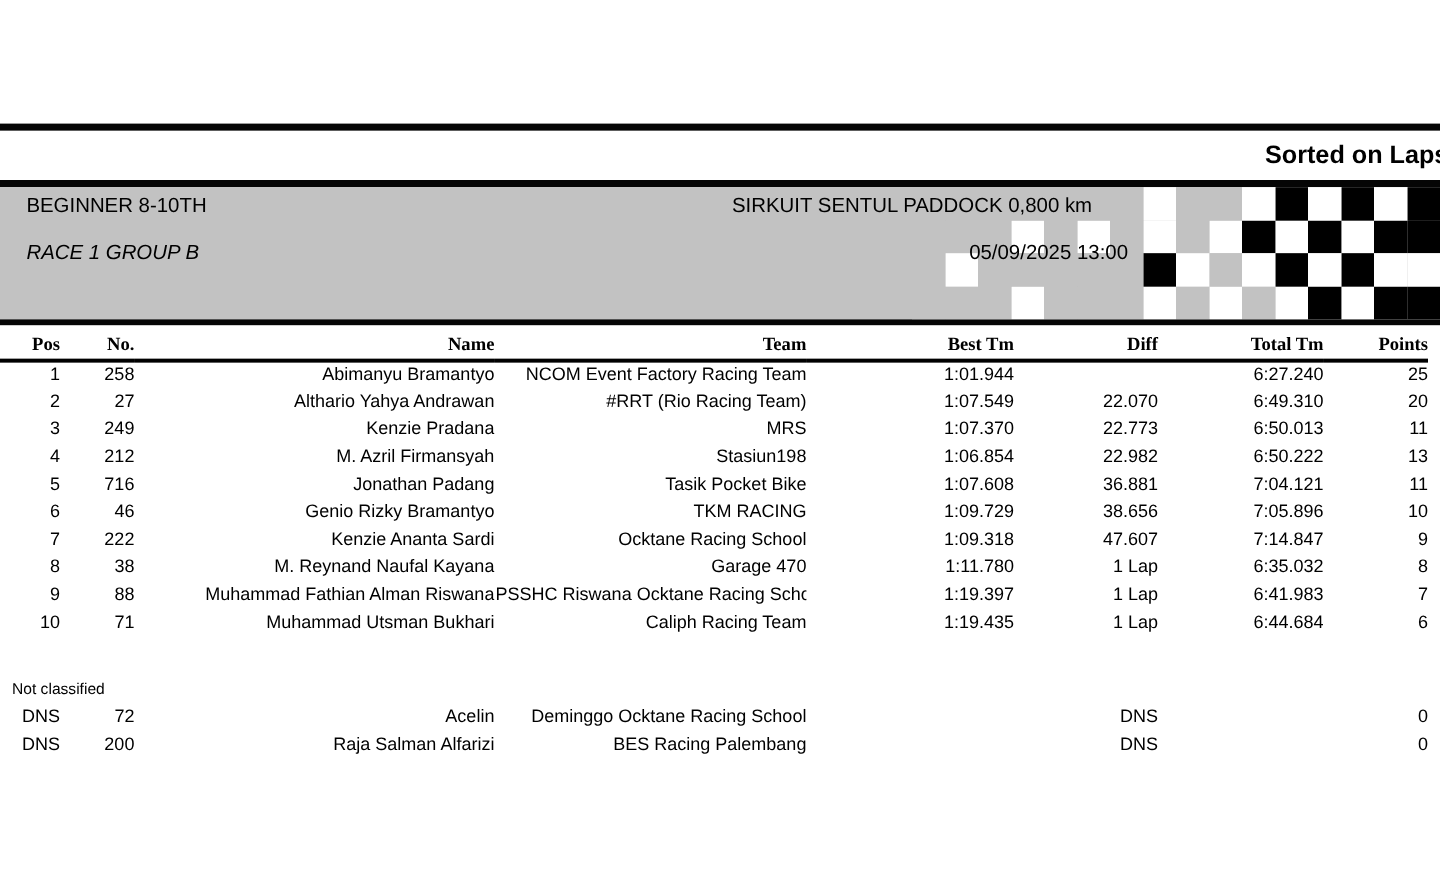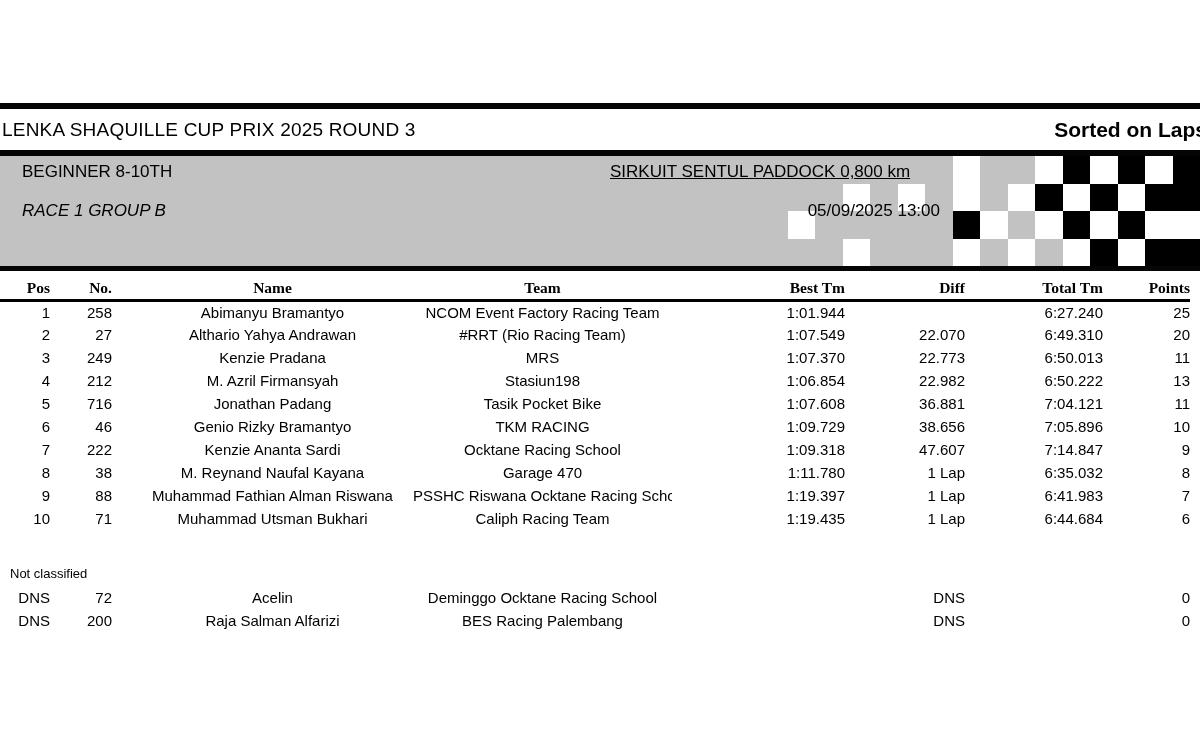--- a/index.html
+++ b/index.html
@@ -29,21 +29,21 @@
     font-size: 21px; font-weight: bold; white-space: nowrap;
   }
   .banner {
     height: 110px; width: 1200px; background: #c2c2c2; position: relative;
     font-size: 17px;
   }
   .banner .txt { position: absolute; white-space: nowrap; z-index: 2; }
   .b-class   { left: 22px; top: 6px; }
   .b-race    { left: 22px; top: 45px; font-style: italic; }
   .b-info    { left: 22px; top: 84px; }
-  .b-circuit { left: 610px; top: 6px; text-decoration: underline; }
+  .b-circuit { left: 610px; top: 6px; }
   .b-date    { right: 260px; top: 45px; }
   .checker {
     position: absolute; right: 0; top: 0; width: 440px; height: 110px;
     display: grid; grid-template-columns: repeat(16, 1fr);
     grid-template-rows: repeat(4, 1fr); z-index: 1;
   }
   .gap-above-table { height: 7px; }
   table { border-collapse: collapse; table-layout: fixed; width: 1190px; }
   col.w-pos    { width: 50px; }
   col.w-no     { width: 62px; }
@@ -51,38 +51,37 @@
   col.w-team   { width: 260px; }
   col.w-best   { width: 173px; }
   col.w-diff   { width: 120px; }
   col.w-total  { width: 138px; }
   col.w-points { width: 87px; }
   th {
     font-size: 15.5px; font-weight: bold; height: 22px;
     border-bottom: 3px solid #000; white-space: nowrap; font-family: Liberation Serif, serif;
   }
   td { font-size: 15px; height: 23px; white-space: nowrap; overflow: hidden; }
-  .al { text-align: center; }
+  .al { text-align: right; }
   .ar { text-align: right; }
   .pad-name { padding-left: 21px; }
   .pad-team { padding-left: 1px; }
   .nc-label {
     margin: 36px 0 6px 10px; font-size: 13px; height: 14px;
   }
   .dns-table td { font-size: 15px; }
 </style>
 </head>
 <body>
 
 <div class="spacer-top"></div>
 
 <div class="bar bar1"></div>
 
 <div class="title-band">
-  <div class="event-title">LENKA SHAQUILLE CUP PRIX 2025 ROUND 3</div>
   <div class="sorted-label">Sorted on Laps</div>
 </div>
 
 <div class="bar bar2"></div>
 
 <div class="banner">
   <div class="checker" id="checker">
       <div style="background: rgb(194, 194, 194);"></div>
       <div style="background: rgb(194, 194, 194);"></div>
       <div style="background: rgb(194, 194, 194);"></div>

